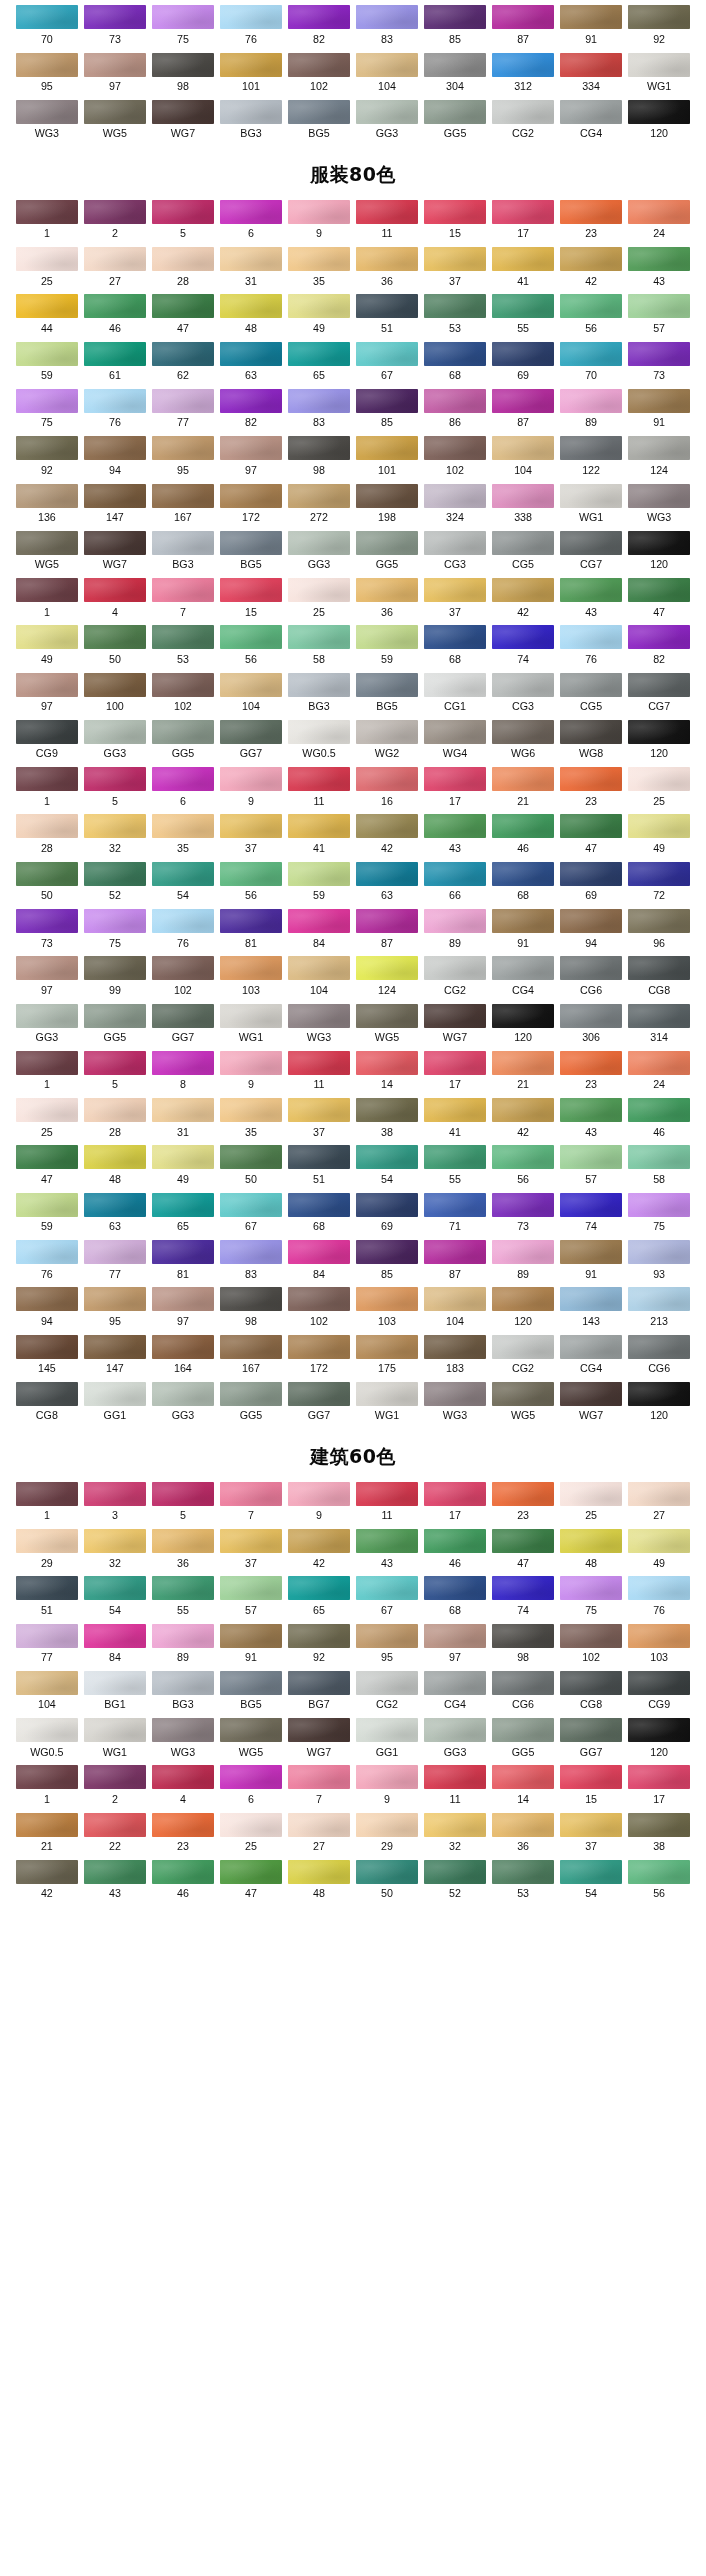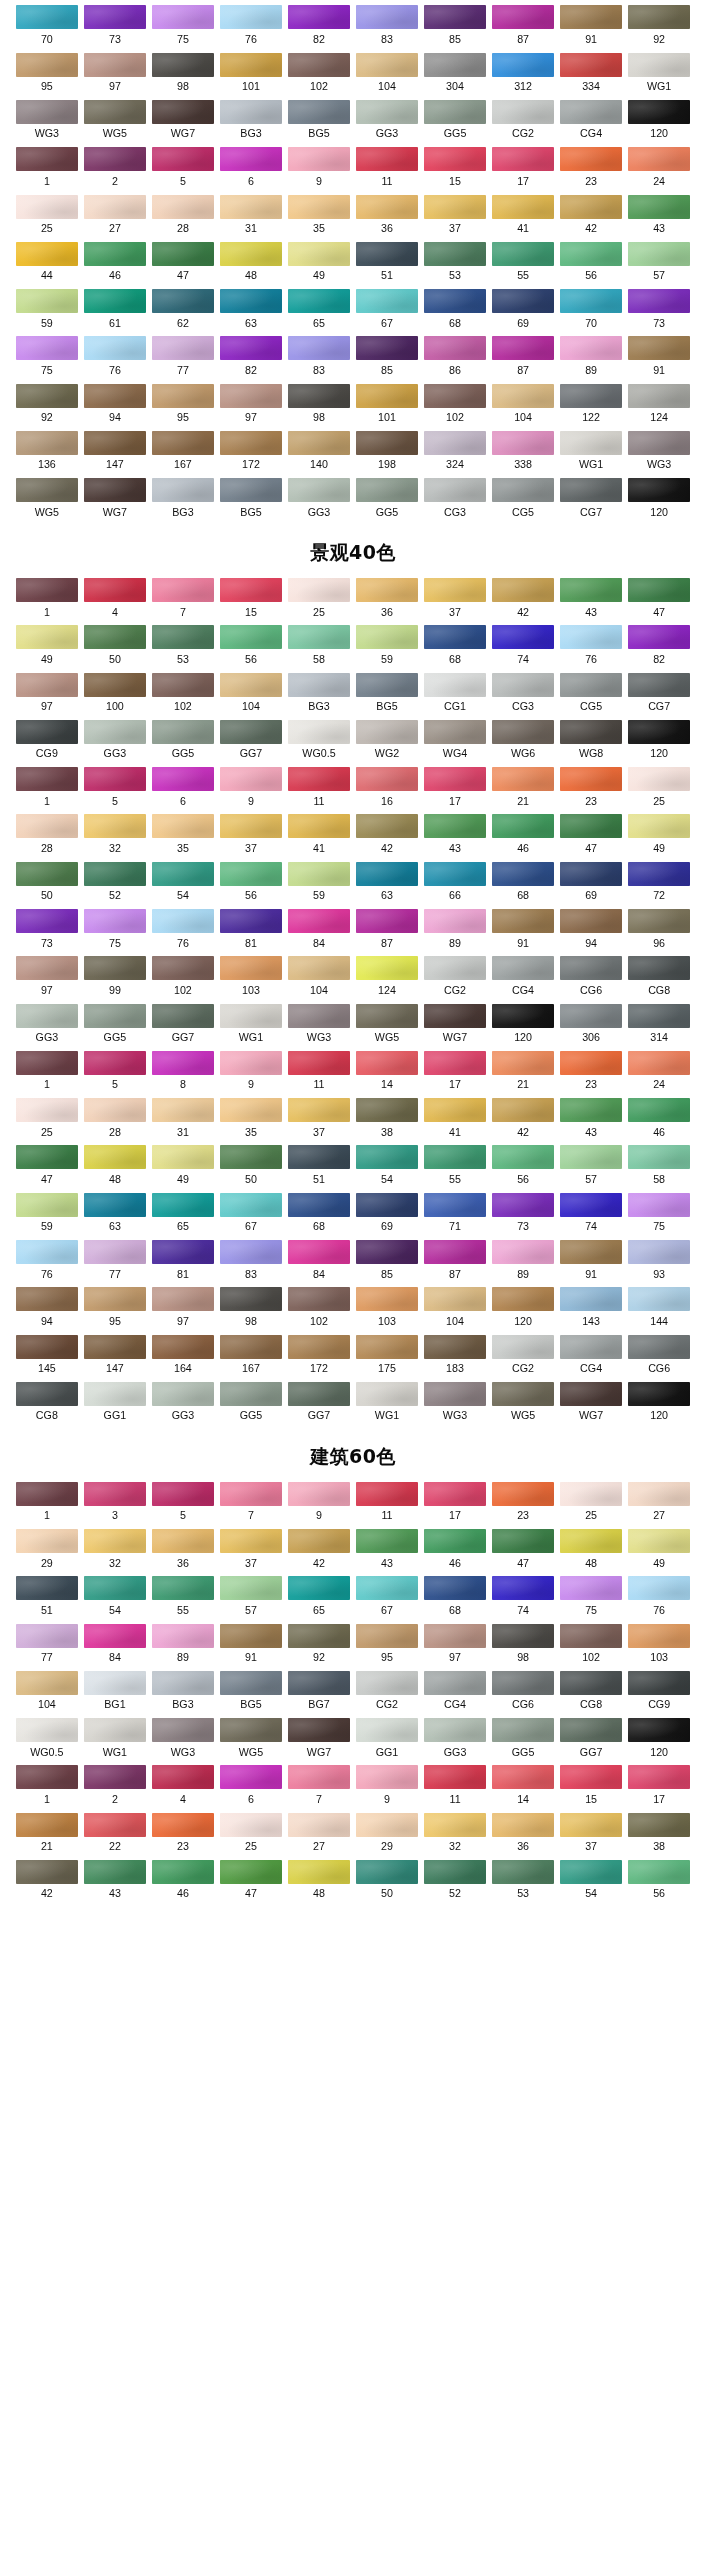--- a/index.html
+++ b/index.html
@@ -188,20 +188,21 @@
           <div class="swatch" style="background: rgb(157, 163, 163);"></div>
           <div class="label">CG4</div>
         </div>
         <div class="cell">
           <div class="swatch" style="background: rgb(17, 17, 17);"></div>
           <div class="label">120</div>
         </div>
       </div>
     </div>
     <div class="section">
+      <div class="section-title">服装80色</div>
       <div class="grid" style="grid-template-columns: repeat(10, 1fr);">
         <div class="cell">
           <div class="swatch" style="background: rgb(110, 64, 71);"></div>
           <div class="label">1</div>
         </div>
         <div class="cell">
           <div class="swatch" style="background: rgb(124, 52, 102);"></div>
           <div class="label">2</div>
         </div>
         <div class="cell">
@@ -447,21 +448,21 @@
         <div class="cell">
           <div class="swatch" style="background: rgb(141, 106, 70);"></div>
           <div class="label">167</div>
         </div>
         <div class="cell">
           <div class="swatch" style="background: rgb(169, 128, 79);"></div>
           <div class="label">172</div>
         </div>
         <div class="cell">
           <div class="swatch" style="background: rgb(194, 160, 106);"></div>
-          <div class="label">140</div>
+          <div class="label">272</div>
         </div>
         <div class="cell">
           <div class="swatch" style="background: rgb(106, 83, 64);"></div>
           <div class="label">198</div>
         </div>
         <div class="cell">
           <div class="swatch" style="background: rgb(196, 185, 201);"></div>
           <div class="label">324</div>
         </div>
         <div class="cell">
@@ -504,459 +505,458 @@
           <div class="swatch" style="background: rgb(184, 188, 187);"></div>
           <div class="label">CG3</div>
         </div>
         <div class="cell">
           <div class="swatch" style="background: rgb(143, 149, 149);"></div>
           <div class="label">CG5</div>
         </div>
         <div class="cell">
           <div class="swatch" style="background: rgb(94, 100, 101);"></div>
           <div class="label">CG7</div>
-        </div>
-        <div class="cell">
-          <div class="swatch" style="background: rgb(17, 17, 17);"></div>
-          <div class="label">120</div>
-        </div>
-      </div>
-    </div>
-    <div class="section">
-      <div class="section-title">景观40色</div>
-      <div class="grid" style="grid-template-columns: repeat(10, 1fr);">
-        <div class="cell">
-          <div class="swatch" style="background: rgb(110, 64, 71);"></div>
-          <div class="label">1</div>
-        </div>
-        <div class="cell">
-          <div class="swatch" style="background: rgb(207, 45, 69);"></div>
-          <div class="label">4</div>
-        </div>
-        <div class="cell">
-          <div class="swatch" style="background: rgb(239, 125, 158);"></div>
-          <div class="label">7</div>
-        </div>
-        <div class="cell">
-          <div class="swatch" style="background: rgb(228, 64, 92);"></div>
-          <div class="label">15</div>
-        </div>
-        <div class="cell">
-          <div class="swatch" style="background: rgb(250, 230, 224);"></div>
-          <div class="label">25</div>
-        </div>
-        <div class="cell">
-          <div class="swatch" style="background: rgb(232, 186, 106);"></div>
-          <div class="label">36</div>
-        </div>
-        <div class="cell">
-          <div class="swatch" style="background: rgb(232, 192, 93);"></div>
-          <div class="label">37</div>
-        </div>
-        <div class="cell">
-          <div class="swatch" style="background: rgb(200, 161, 81);"></div>
-          <div class="label">42</div>
-        </div>
-        <div class="cell">
-          <div class="swatch" style="background: rgb(79, 155, 85);"></div>
-          <div class="label">43</div>
-        </div>
-        <div class="cell">
-          <div class="swatch" style="background: rgb(58, 127, 70);"></div>
-          <div class="label">47</div>
-        </div>
-        <div class="cell">
-          <div class="swatch" style="background: rgb(228, 225, 138);"></div>
-          <div class="label">49</div>
-        </div>
-        <div class="cell">
-          <div class="swatch" style="background: rgb(79, 127, 77);"></div>
-          <div class="label">50</div>
-        </div>
-        <div class="cell">
-          <div class="swatch" style="background: rgb(78, 127, 95);"></div>
-          <div class="label">53</div>
-        </div>
-        <div class="cell">
-          <div class="swatch" style="background: rgb(92, 184, 127);"></div>
-          <div class="label">56</div>
-        </div>
-        <div class="cell">
-          <div class="swatch" style="background: rgb(124, 201, 164);"></div>
-          <div class="label">58</div>
-        </div>
-        <div class="cell">
-          <div class="swatch" style="background: rgb(196, 221, 142);"></div>
-          <div class="label">59</div>
-        </div>
-        <div class="cell">
-          <div class="swatch" style="background: rgb(43, 78, 140);"></div>
-          <div class="label">68</div>
-        </div>
-        <div class="cell">
-          <div class="swatch" style="background: rgb(51, 35, 201);"></div>
-          <div class="label">74</div>
-        </div>
-        <div class="cell">
-          <div class="swatch" style="background: rgb(171, 220, 247);"></div>
-          <div class="label">76</div>
-        </div>
-        <div class="cell">
-          <div class="swatch" style="background: rgb(141, 35, 196);"></div>
-          <div class="label">82</div>
-        </div>
-        <div class="cell">
-          <div class="swatch" style="background: rgb(187, 147, 133);"></div>
-          <div class="label">97</div>
-        </div>
-        <div class="cell">
-          <div class="swatch" style="background: rgb(124, 95, 64);"></div>
-          <div class="label">100</div>
-        </div>
-        <div class="cell">
-          <div class="swatch" style="background: rgb(125, 96, 88);"></div>
-          <div class="label">102</div>
-        </div>
-        <div class="cell">
-          <div class="swatch" style="background: rgb(221, 188, 132);"></div>
-          <div class="label">104</div>
-        </div>
-        <div class="cell">
-          <div class="swatch" style="background: rgb(183, 191, 199);"></div>
-          <div class="label">BG3</div>
-        </div>
-        <div class="cell">
-          <div class="swatch" style="background: rgb(115, 128, 140);"></div>
-          <div class="label">BG5</div>
-        </div>
-        <div class="cell">
-          <div class="swatch" style="background: rgb(220, 222, 221);"></div>
-          <div class="label">CG1</div>
-        </div>
-        <div class="cell">
-          <div class="swatch" style="background: rgb(184, 188, 187);"></div>
-          <div class="label">CG3</div>
-        </div>
-        <div class="cell">
-          <div class="swatch" style="background: rgb(143, 149, 149);"></div>
-          <div class="label">CG5</div>
-        </div>
-        <div class="cell">
-          <div class="swatch" style="background: rgb(94, 100, 101);"></div>
-          <div class="label">CG7</div>
-        </div>
-        <div class="cell">
-          <div class="swatch" style="background: rgb(59, 65, 66);"></div>
-          <div class="label">CG9</div>
-        </div>
-        <div class="cell">
-          <div class="swatch" style="background: rgb(179, 192, 181);"></div>
-          <div class="label">GG3</div>
-        </div>
-        <div class="cell">
-          <div class="swatch" style="background: rgb(139, 155, 142);"></div>
-          <div class="label">GG5</div>
-        </div>
-        <div class="cell">
-          <div class="swatch" style="background: rgb(93, 109, 96);"></div>
-          <div class="label">GG7</div>
-        </div>
-        <div class="cell">
-          <div class="swatch" style="background: rgb(232, 230, 225);"></div>
-          <div class="label">WG0.5</div>
-        </div>
-        <div class="cell">
-          <div class="swatch" style="background: rgb(192, 185, 179);"></div>
-          <div class="label">WG2</div>
-        </div>
-        <div class="cell">
-          <div class="swatch" style="background: rgb(154, 144, 134);"></div>
-          <div class="label">WG4</div>
-        </div>
-        <div class="cell">
-          <div class="swatch" style="background: rgb(111, 101, 92);"></div>
-          <div class="label">WG6</div>
-        </div>
-        <div class="cell">
-          <div class="swatch" style="background: rgb(74, 69, 64);"></div>
-          <div class="label">WG8</div>
         </div>
         <div class="cell">
           <div class="swatch" style="background: rgb(17, 17, 17);"></div>
           <div class="label">120</div>
         </div>
       </div>
     </div>
     <div class="section">
       <div class="grid" style="grid-template-columns: repeat(10, 1fr);">
         <div class="cell">
           <div class="swatch" style="background: rgb(110, 64, 71);"></div>
           <div class="label">1</div>
         </div>
         <div class="cell">
-          <div class="swatch" style="background: rgb(191, 42, 104);"></div>
-          <div class="label">5</div>
-        </div>
-        <div class="cell">
-          <div class="swatch" style="background: rgb(201, 47, 192);"></div>
-          <div class="label">6</div>
-        </div>
-        <div class="cell">
-          <div class="swatch" style="background: rgb(246, 168, 189);"></div>
-          <div class="label">9</div>
-        </div>
-        <div class="cell">
-          <div class="swatch" style="background: rgb(217, 55, 78);"></div>
-          <div class="label">11</div>
-        </div>
-        <div class="cell">
-          <div class="swatch" style="background: rgb(224, 106, 111);"></div>
-          <div class="label">16</div>
-        </div>
-        <div class="cell">
-          <div class="swatch" style="background: rgb(224, 67, 107);"></div>
-          <div class="label">17</div>
-        </div>
-        <div class="cell">
-          <div class="swatch" style="background: rgb(239, 138, 90);"></div>
-          <div class="label">21</div>
-        </div>
-        <div class="cell">
-          <div class="swatch" style="background: rgb(238, 106, 54);"></div>
-          <div class="label">23</div>
+          <div class="swatch" style="background: rgb(207, 45, 69);"></div>
+          <div class="label">4</div>
+        </div>
+        <div class="cell">
+          <div class="swatch" style="background: rgb(239, 125, 158);"></div>
+          <div class="label">7</div>
+        </div>
+        <div class="cell">
+          <div class="swatch" style="background: rgb(228, 64, 92);"></div>
+          <div class="label">15</div>
         </div>
         <div class="cell">
           <div class="swatch" style="background: rgb(250, 230, 224);"></div>
           <div class="label">25</div>
         </div>
         <div class="cell">
-          <div class="swatch" style="background: rgb(244, 211, 186);"></div>
-          <div class="label">28</div>
-        </div>
-        <div class="cell">
-          <div class="swatch" style="background: rgb(240, 201, 106);"></div>
-          <div class="label">32</div>
-        </div>
-        <div class="cell">
-          <div class="swatch" style="background: rgb(243, 201, 138);"></div>
-          <div class="label">35</div>
+          <div class="swatch" style="background: rgb(232, 186, 106);"></div>
+          <div class="label">36</div>
         </div>
         <div class="cell">
           <div class="swatch" style="background: rgb(232, 192, 93);"></div>
           <div class="label">37</div>
         </div>
         <div class="cell">
-          <div class="swatch" style="background: rgb(227, 185, 78);"></div>
-          <div class="label">41</div>
-        </div>
-        <div class="cell">
-          <div class="swatch" style="background: rgb(154, 138, 83);"></div>
+          <div class="swatch" style="background: rgb(200, 161, 81);"></div>
           <div class="label">42</div>
         </div>
         <div class="cell">
           <div class="swatch" style="background: rgb(79, 155, 85);"></div>
           <div class="label">43</div>
         </div>
         <div class="cell">
-          <div class="swatch" style="background: rgb(63, 156, 93);"></div>
-          <div class="label">46</div>
-        </div>
-        <div class="cell">
           <div class="swatch" style="background: rgb(58, 127, 70);"></div>
           <div class="label">47</div>
         </div>
         <div class="cell">
           <div class="swatch" style="background: rgb(228, 225, 138);"></div>
           <div class="label">49</div>
         </div>
         <div class="cell">
           <div class="swatch" style="background: rgb(79, 127, 77);"></div>
           <div class="label">50</div>
         </div>
         <div class="cell">
-          <div class="swatch" style="background: rgb(58, 122, 90);"></div>
-          <div class="label">52</div>
-        </div>
-        <div class="cell">
-          <div class="swatch" style="background: rgb(47, 156, 134);"></div>
-          <div class="label">54</div>
+          <div class="swatch" style="background: rgb(78, 127, 95);"></div>
+          <div class="label">53</div>
         </div>
         <div class="cell">
           <div class="swatch" style="background: rgb(92, 184, 127);"></div>
           <div class="label">56</div>
         </div>
         <div class="cell">
+          <div class="swatch" style="background: rgb(124, 201, 164);"></div>
+          <div class="label">58</div>
+        </div>
+        <div class="cell">
           <div class="swatch" style="background: rgb(196, 221, 142);"></div>
           <div class="label">59</div>
         </div>
         <div class="cell">
-          <div class="swatch" style="background: rgb(15, 127, 156);"></div>
-          <div class="label">63</div>
-        </div>
-        <div class="cell">
-          <div class="swatch" style="background: rgb(29, 143, 174);"></div>
-          <div class="label">66</div>
-        </div>
-        <div class="cell">
           <div class="swatch" style="background: rgb(43, 78, 140);"></div>
           <div class="label">68</div>
         </div>
         <div class="cell">
-          <div class="swatch" style="background: rgb(43, 63, 110);"></div>
-          <div class="label">69</div>
-        </div>
-        <div class="cell">
-          <div class="swatch" style="background: rgb(47, 47, 156);"></div>
-          <div class="label">72</div>
-        </div>
-        <div class="cell">
-          <div class="swatch" style="background: rgb(123, 43, 189);"></div>
-          <div class="label">73</div>
-        </div>
-        <div class="cell">
-          <div class="swatch" style="background: rgb(201, 138, 240);"></div>
-          <div class="label">75</div>
+          <div class="swatch" style="background: rgb(51, 35, 201);"></div>
+          <div class="label">74</div>
         </div>
         <div class="cell">
           <div class="swatch" style="background: rgb(171, 220, 247);"></div>
           <div class="label">76</div>
         </div>
         <div class="cell">
-          <div class="swatch" style="background: rgb(75, 42, 158);"></div>
-          <div class="label">81</div>
-        </div>
-        <div class="cell">
-          <div class="swatch" style="background: rgb(224, 52, 156);"></div>
-          <div class="label">84</div>
-        </div>
-        <div class="cell">
-          <div class="swatch" style="background: rgb(181, 42, 158);"></div>
-          <div class="label">87</div>
-        </div>
-        <div class="cell">
-          <div class="swatch" style="background: rgb(240, 166, 213);"></div>
-          <div class="label">89</div>
-        </div>
-        <div class="cell">
-          <div class="swatch" style="background: rgb(156, 123, 78);"></div>
-          <div class="label">91</div>
-        </div>
-        <div class="cell">
-          <div class="swatch" style="background: rgb(140, 106, 74);"></div>
-          <div class="label">94</div>
-        </div>
-        <div class="cell">
-          <div class="swatch" style="background: rgb(122, 114, 88);"></div>
-          <div class="label">96</div>
+          <div class="swatch" style="background: rgb(141, 35, 196);"></div>
+          <div class="label">82</div>
         </div>
         <div class="cell">
           <div class="swatch" style="background: rgb(187, 147, 133);"></div>
           <div class="label">97</div>
         </div>
         <div class="cell">
-          <div class="swatch" style="background: rgb(106, 100, 80);"></div>
-          <div class="label">99</div>
+          <div class="swatch" style="background: rgb(124, 95, 64);"></div>
+          <div class="label">100</div>
         </div>
         <div class="cell">
           <div class="swatch" style="background: rgb(125, 96, 88);"></div>
           <div class="label">102</div>
         </div>
         <div class="cell">
-          <div class="swatch" style="background: rgb(224, 154, 94);"></div>
-          <div class="label">103</div>
-        </div>
-        <div class="cell">
           <div class="swatch" style="background: rgb(221, 188, 132);"></div>
           <div class="label">104</div>
         </div>
         <div class="cell">
-          <div class="swatch" style="background: rgb(229, 236, 82);"></div>
-          <div class="label">124</div>
-        </div>
-        <div class="cell">
-          <div class="swatch" style="background: rgb(201, 204, 202);"></div>
-          <div class="label">CG2</div>
-        </div>
-        <div class="cell">
-          <div class="swatch" style="background: rgb(157, 163, 163);"></div>
-          <div class="label">CG4</div>
-        </div>
-        <div class="cell">
-          <div class="swatch" style="background: rgb(111, 117, 118);"></div>
-          <div class="label">CG6</div>
-        </div>
-        <div class="cell">
-          <div class="swatch" style="background: rgb(74, 80, 81);"></div>
-          <div class="label">CG8</div>
+          <div class="swatch" style="background: rgb(183, 191, 199);"></div>
+          <div class="label">BG3</div>
+        </div>
+        <div class="cell">
+          <div class="swatch" style="background: rgb(115, 128, 140);"></div>
+          <div class="label">BG5</div>
+        </div>
+        <div class="cell">
+          <div class="swatch" style="background: rgb(220, 222, 221);"></div>
+          <div class="label">CG1</div>
+        </div>
+        <div class="cell">
+          <div class="swatch" style="background: rgb(184, 188, 187);"></div>
+          <div class="label">CG3</div>
+        </div>
+        <div class="cell">
+          <div class="swatch" style="background: rgb(143, 149, 149);"></div>
+          <div class="label">CG5</div>
+        </div>
+        <div class="cell">
+          <div class="swatch" style="background: rgb(94, 100, 101);"></div>
+          <div class="label">CG7</div>
+        </div>
+        <div class="cell">
+          <div class="swatch" style="background: rgb(59, 65, 66);"></div>
+          <div class="label">CG9</div>
         </div>
         <div class="cell">
           <div class="swatch" style="background: rgb(179, 192, 181);"></div>
           <div class="label">GG3</div>
         </div>
         <div class="cell">
           <div class="swatch" style="background: rgb(139, 155, 142);"></div>
           <div class="label">GG5</div>
         </div>
         <div class="cell">
           <div class="swatch" style="background: rgb(93, 109, 96);"></div>
           <div class="label">GG7</div>
         </div>
         <div class="cell">
-          <div class="swatch" style="background: rgb(216, 214, 208);"></div>
-          <div class="label">WG1</div>
-        </div>
-        <div class="cell">
-          <div class="swatch" style="background: rgb(141, 129, 132);"></div>
-          <div class="label">WG3</div>
-        </div>
-        <div class="cell">
-          <div class="swatch" style="background: rgb(111, 106, 88);"></div>
-          <div class="label">WG5</div>
-        </div>
-        <div class="cell">
-          <div class="swatch" style="background: rgb(74, 56, 52);"></div>
-          <div class="label">WG7</div>
+          <div class="swatch" style="background: rgb(232, 230, 225);"></div>
+          <div class="label">WG0.5</div>
+        </div>
+        <div class="cell">
+          <div class="swatch" style="background: rgb(192, 185, 179);"></div>
+          <div class="label">WG2</div>
+        </div>
+        <div class="cell">
+          <div class="swatch" style="background: rgb(154, 144, 134);"></div>
+          <div class="label">WG4</div>
+        </div>
+        <div class="cell">
+          <div class="swatch" style="background: rgb(111, 101, 92);"></div>
+          <div class="label">WG6</div>
+        </div>
+        <div class="cell">
+          <div class="swatch" style="background: rgb(74, 69, 64);"></div>
+          <div class="label">WG8</div>
         </div>
         <div class="cell">
           <div class="swatch" style="background: rgb(17, 17, 17);"></div>
           <div class="label">120</div>
-        </div>
-        <div class="cell">
-          <div class="swatch" style="background: rgb(125, 132, 135);"></div>
-          <div class="label">306</div>
-        </div>
-        <div class="cell">
-          <div class="swatch" style="background: rgb(90, 99, 102);"></div>
-          <div class="label">314</div>
         </div>
       </div>
     </div>
     <div class="section">
       <div class="grid" style="grid-template-columns: repeat(10, 1fr);">
         <div class="cell">
           <div class="swatch" style="background: rgb(110, 64, 71);"></div>
           <div class="label">1</div>
         </div>
         <div class="cell">
           <div class="swatch" style="background: rgb(191, 42, 104);"></div>
           <div class="label">5</div>
         </div>
         <div class="cell">
           <div class="swatch" style="background: rgb(201, 47, 192);"></div>
-          <div class="label">8</div>
+          <div class="label">6</div>
         </div>
         <div class="cell">
           <div class="swatch" style="background: rgb(246, 168, 189);"></div>
           <div class="label">9</div>
         </div>
         <div class="cell">
           <div class="swatch" style="background: rgb(217, 55, 78);"></div>
           <div class="label">11</div>
         </div>
         <div class="cell">
+          <div class="swatch" style="background: rgb(224, 106, 111);"></div>
+          <div class="label">16</div>
+        </div>
+        <div class="cell">
+          <div class="swatch" style="background: rgb(224, 67, 107);"></div>
+          <div class="label">17</div>
+        </div>
+        <div class="cell">
+          <div class="swatch" style="background: rgb(239, 138, 90);"></div>
+          <div class="label">21</div>
+        </div>
+        <div class="cell">
+          <div class="swatch" style="background: rgb(238, 106, 54);"></div>
+          <div class="label">23</div>
+        </div>
+        <div class="cell">
+          <div class="swatch" style="background: rgb(250, 230, 224);"></div>
+          <div class="label">25</div>
+        </div>
+        <div class="cell">
+          <div class="swatch" style="background: rgb(244, 211, 186);"></div>
+          <div class="label">28</div>
+        </div>
+        <div class="cell">
+          <div class="swatch" style="background: rgb(240, 201, 106);"></div>
+          <div class="label">32</div>
+        </div>
+        <div class="cell">
+          <div class="swatch" style="background: rgb(243, 201, 138);"></div>
+          <div class="label">35</div>
+        </div>
+        <div class="cell">
+          <div class="swatch" style="background: rgb(232, 192, 93);"></div>
+          <div class="label">37</div>
+        </div>
+        <div class="cell">
+          <div class="swatch" style="background: rgb(227, 185, 78);"></div>
+          <div class="label">41</div>
+        </div>
+        <div class="cell">
+          <div class="swatch" style="background: rgb(154, 138, 83);"></div>
+          <div class="label">42</div>
+        </div>
+        <div class="cell">
+          <div class="swatch" style="background: rgb(79, 155, 85);"></div>
+          <div class="label">43</div>
+        </div>
+        <div class="cell">
+          <div class="swatch" style="background: rgb(63, 156, 93);"></div>
+          <div class="label">46</div>
+        </div>
+        <div class="cell">
+          <div class="swatch" style="background: rgb(58, 127, 70);"></div>
+          <div class="label">47</div>
+        </div>
+        <div class="cell">
+          <div class="swatch" style="background: rgb(228, 225, 138);"></div>
+          <div class="label">49</div>
+        </div>
+        <div class="cell">
+          <div class="swatch" style="background: rgb(79, 127, 77);"></div>
+          <div class="label">50</div>
+        </div>
+        <div class="cell">
+          <div class="swatch" style="background: rgb(58, 122, 90);"></div>
+          <div class="label">52</div>
+        </div>
+        <div class="cell">
+          <div class="swatch" style="background: rgb(47, 156, 134);"></div>
+          <div class="label">54</div>
+        </div>
+        <div class="cell">
+          <div class="swatch" style="background: rgb(92, 184, 127);"></div>
+          <div class="label">56</div>
+        </div>
+        <div class="cell">
+          <div class="swatch" style="background: rgb(196, 221, 142);"></div>
+          <div class="label">59</div>
+        </div>
+        <div class="cell">
+          <div class="swatch" style="background: rgb(15, 127, 156);"></div>
+          <div class="label">63</div>
+        </div>
+        <div class="cell">
+          <div class="swatch" style="background: rgb(29, 143, 174);"></div>
+          <div class="label">66</div>
+        </div>
+        <div class="cell">
+          <div class="swatch" style="background: rgb(43, 78, 140);"></div>
+          <div class="label">68</div>
+        </div>
+        <div class="cell">
+          <div class="swatch" style="background: rgb(43, 63, 110);"></div>
+          <div class="label">69</div>
+        </div>
+        <div class="cell">
+          <div class="swatch" style="background: rgb(47, 47, 156);"></div>
+          <div class="label">72</div>
+        </div>
+        <div class="cell">
+          <div class="swatch" style="background: rgb(123, 43, 189);"></div>
+          <div class="label">73</div>
+        </div>
+        <div class="cell">
+          <div class="swatch" style="background: rgb(201, 138, 240);"></div>
+          <div class="label">75</div>
+        </div>
+        <div class="cell">
+          <div class="swatch" style="background: rgb(171, 220, 247);"></div>
+          <div class="label">76</div>
+        </div>
+        <div class="cell">
+          <div class="swatch" style="background: rgb(75, 42, 158);"></div>
+          <div class="label">81</div>
+        </div>
+        <div class="cell">
+          <div class="swatch" style="background: rgb(224, 52, 156);"></div>
+          <div class="label">84</div>
+        </div>
+        <div class="cell">
+          <div class="swatch" style="background: rgb(181, 42, 158);"></div>
+          <div class="label">87</div>
+        </div>
+        <div class="cell">
+          <div class="swatch" style="background: rgb(240, 166, 213);"></div>
+          <div class="label">89</div>
+        </div>
+        <div class="cell">
+          <div class="swatch" style="background: rgb(156, 123, 78);"></div>
+          <div class="label">91</div>
+        </div>
+        <div class="cell">
+          <div class="swatch" style="background: rgb(140, 106, 74);"></div>
+          <div class="label">94</div>
+        </div>
+        <div class="cell">
+          <div class="swatch" style="background: rgb(122, 114, 88);"></div>
+          <div class="label">96</div>
+        </div>
+        <div class="cell">
+          <div class="swatch" style="background: rgb(187, 147, 133);"></div>
+          <div class="label">97</div>
+        </div>
+        <div class="cell">
+          <div class="swatch" style="background: rgb(106, 100, 80);"></div>
+          <div class="label">99</div>
+        </div>
+        <div class="cell">
+          <div class="swatch" style="background: rgb(125, 96, 88);"></div>
+          <div class="label">102</div>
+        </div>
+        <div class="cell">
+          <div class="swatch" style="background: rgb(224, 154, 94);"></div>
+          <div class="label">103</div>
+        </div>
+        <div class="cell">
+          <div class="swatch" style="background: rgb(221, 188, 132);"></div>
+          <div class="label">104</div>
+        </div>
+        <div class="cell">
+          <div class="swatch" style="background: rgb(229, 236, 82);"></div>
+          <div class="label">124</div>
+        </div>
+        <div class="cell">
+          <div class="swatch" style="background: rgb(201, 204, 202);"></div>
+          <div class="label">CG2</div>
+        </div>
+        <div class="cell">
+          <div class="swatch" style="background: rgb(157, 163, 163);"></div>
+          <div class="label">CG4</div>
+        </div>
+        <div class="cell">
+          <div class="swatch" style="background: rgb(111, 117, 118);"></div>
+          <div class="label">CG6</div>
+        </div>
+        <div class="cell">
+          <div class="swatch" style="background: rgb(74, 80, 81);"></div>
+          <div class="label">CG8</div>
+        </div>
+        <div class="cell">
+          <div class="swatch" style="background: rgb(179, 192, 181);"></div>
+          <div class="label">GG3</div>
+        </div>
+        <div class="cell">
+          <div class="swatch" style="background: rgb(139, 155, 142);"></div>
+          <div class="label">GG5</div>
+        </div>
+        <div class="cell">
+          <div class="swatch" style="background: rgb(93, 109, 96);"></div>
+          <div class="label">GG7</div>
+        </div>
+        <div class="cell">
+          <div class="swatch" style="background: rgb(216, 214, 208);"></div>
+          <div class="label">WG1</div>
+        </div>
+        <div class="cell">
+          <div class="swatch" style="background: rgb(141, 129, 132);"></div>
+          <div class="label">WG3</div>
+        </div>
+        <div class="cell">
+          <div class="swatch" style="background: rgb(111, 106, 88);"></div>
+          <div class="label">WG5</div>
+        </div>
+        <div class="cell">
+          <div class="swatch" style="background: rgb(74, 56, 52);"></div>
+          <div class="label">WG7</div>
+        </div>
+        <div class="cell">
+          <div class="swatch" style="background: rgb(17, 17, 17);"></div>
+          <div class="label">120</div>
+        </div>
+        <div class="cell">
+          <div class="swatch" style="background: rgb(125, 132, 135);"></div>
+          <div class="label">306</div>
+        </div>
+        <div class="cell">
+          <div class="swatch" style="background: rgb(90, 99, 102);"></div>
+          <div class="label">314</div>
+        </div>
+      </div>
+    </div>
+    <div class="section">
+      <div class="grid" style="grid-template-columns: repeat(10, 1fr);">
+        <div class="cell">
+          <div class="swatch" style="background: rgb(110, 64, 71);"></div>
+          <div class="label">1</div>
+        </div>
+        <div class="cell">
+          <div class="swatch" style="background: rgb(191, 42, 104);"></div>
+          <div class="label">5</div>
+        </div>
+        <div class="cell">
+          <div class="swatch" style="background: rgb(201, 47, 192);"></div>
+          <div class="label">8</div>
+        </div>
+        <div class="cell">
+          <div class="swatch" style="background: rgb(246, 168, 189);"></div>
+          <div class="label">9</div>
+        </div>
+        <div class="cell">
+          <div class="swatch" style="background: rgb(217, 55, 78);"></div>
+          <div class="label">11</div>
+        </div>
+        <div class="cell">
           <div class="swatch" style="background: rgb(232, 90, 98);"></div>
           <div class="label">14</div>
         </div>
         <div class="cell">
           <div class="swatch" style="background: rgb(224, 67, 107);"></div>
           <div class="label">17</div>
         </div>
         <div class="cell">
           <div class="swatch" style="background: rgb(239, 138, 90);"></div>
           <div class="label">21</div>
@@ -1160,21 +1160,21 @@
         <div class="cell">
           <div class="swatch" style="background: rgb(178, 132, 78);"></div>
           <div class="label">120</div>
         </div>
         <div class="cell">
           <div class="swatch" style="background: rgb(143, 185, 216);"></div>
           <div class="label">143</div>
         </div>
         <div class="cell">
           <div class="swatch" style="background: rgb(174, 210, 232);"></div>
-          <div class="label">144</div>
+          <div class="label">213</div>
         </div>
         <div class="cell">
           <div class="swatch" style="background: rgb(107, 74, 54);"></div>
           <div class="label">145</div>
         </div>
         <div class="cell">
           <div class="swatch" style="background: rgb(122, 92, 61);"></div>
           <div class="label">147</div>
         </div>
         <div class="cell">

